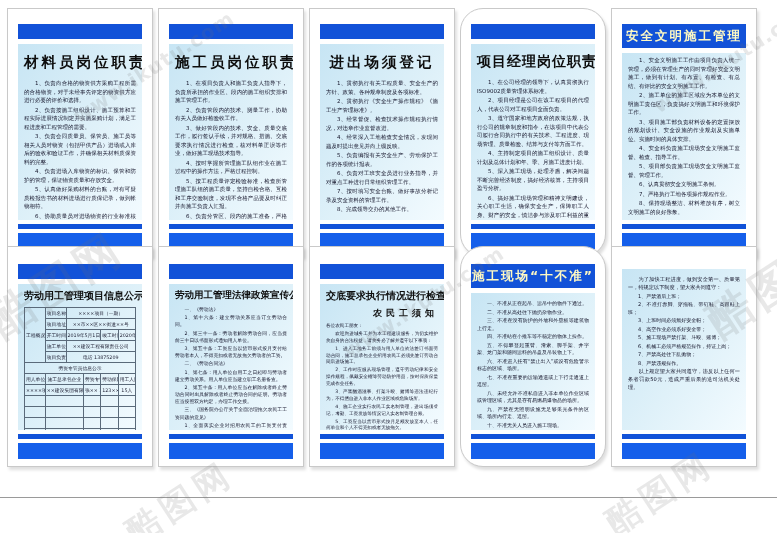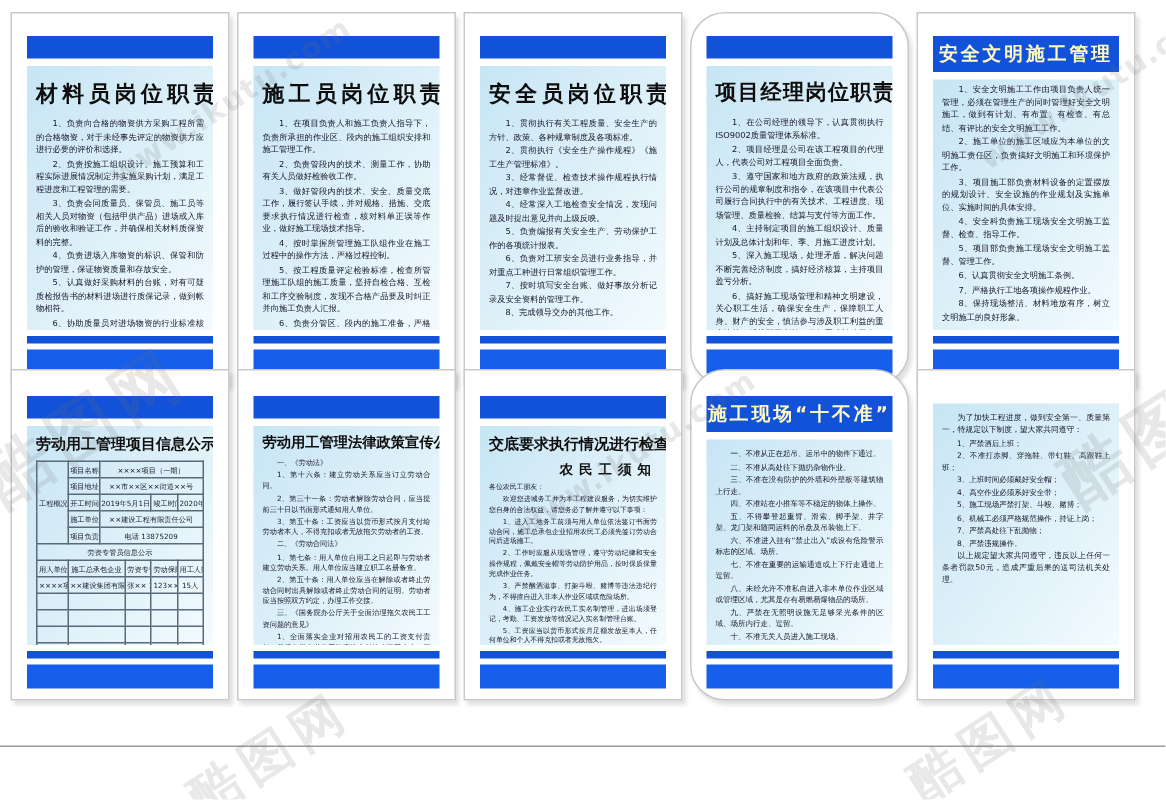--- a/index.html
+++ b/index.html
@@ -104,21 +104,21 @@
         <div class="item">6、负责分管区、段内的施工准备，严格监管施工人员，保护好测量标志。</div>
       </div>
   </div>
   <div class="stripe"></div>
   <div class="thick"></div>
 </div>
 
 <div class="sheet row1 c3">
   <div class="band"></div>
   <div class="content">
-    <div class="panel-title">安全员岗位职责</div>
+    <div class="panel-title">进出场须登记</div>
     <div>
         <div class="item">1、贯彻执行有关工程质量、安全生产的方针、政策、各种规章制度及各项标准。</div>
         <div class="item">2、贯彻执行《安全生产操作规程》《施工生产管理标准》。</div>
         <div class="item">3、经常督促、检查技术操作规程执行情况，对违章作业监督改进。</div>
         <div class="item">4、经常深入工地检查安全情况，发现问题及时提出意见并向上级反映。</div>
         <div class="item">5、负责编报有关安全生产、劳动保护工作的各项统计报表。</div>
         <div class="item">6、负责对工班安全员进行业务指导，并对重点工种进行日常组织管理工作。</div>
         <div class="item">7、按时填写安全台账、做好事故分析记录及安全资料的管理工作。</div>
         <div class="item">8、完成领导交办的其他工作。</div>
       </div>

